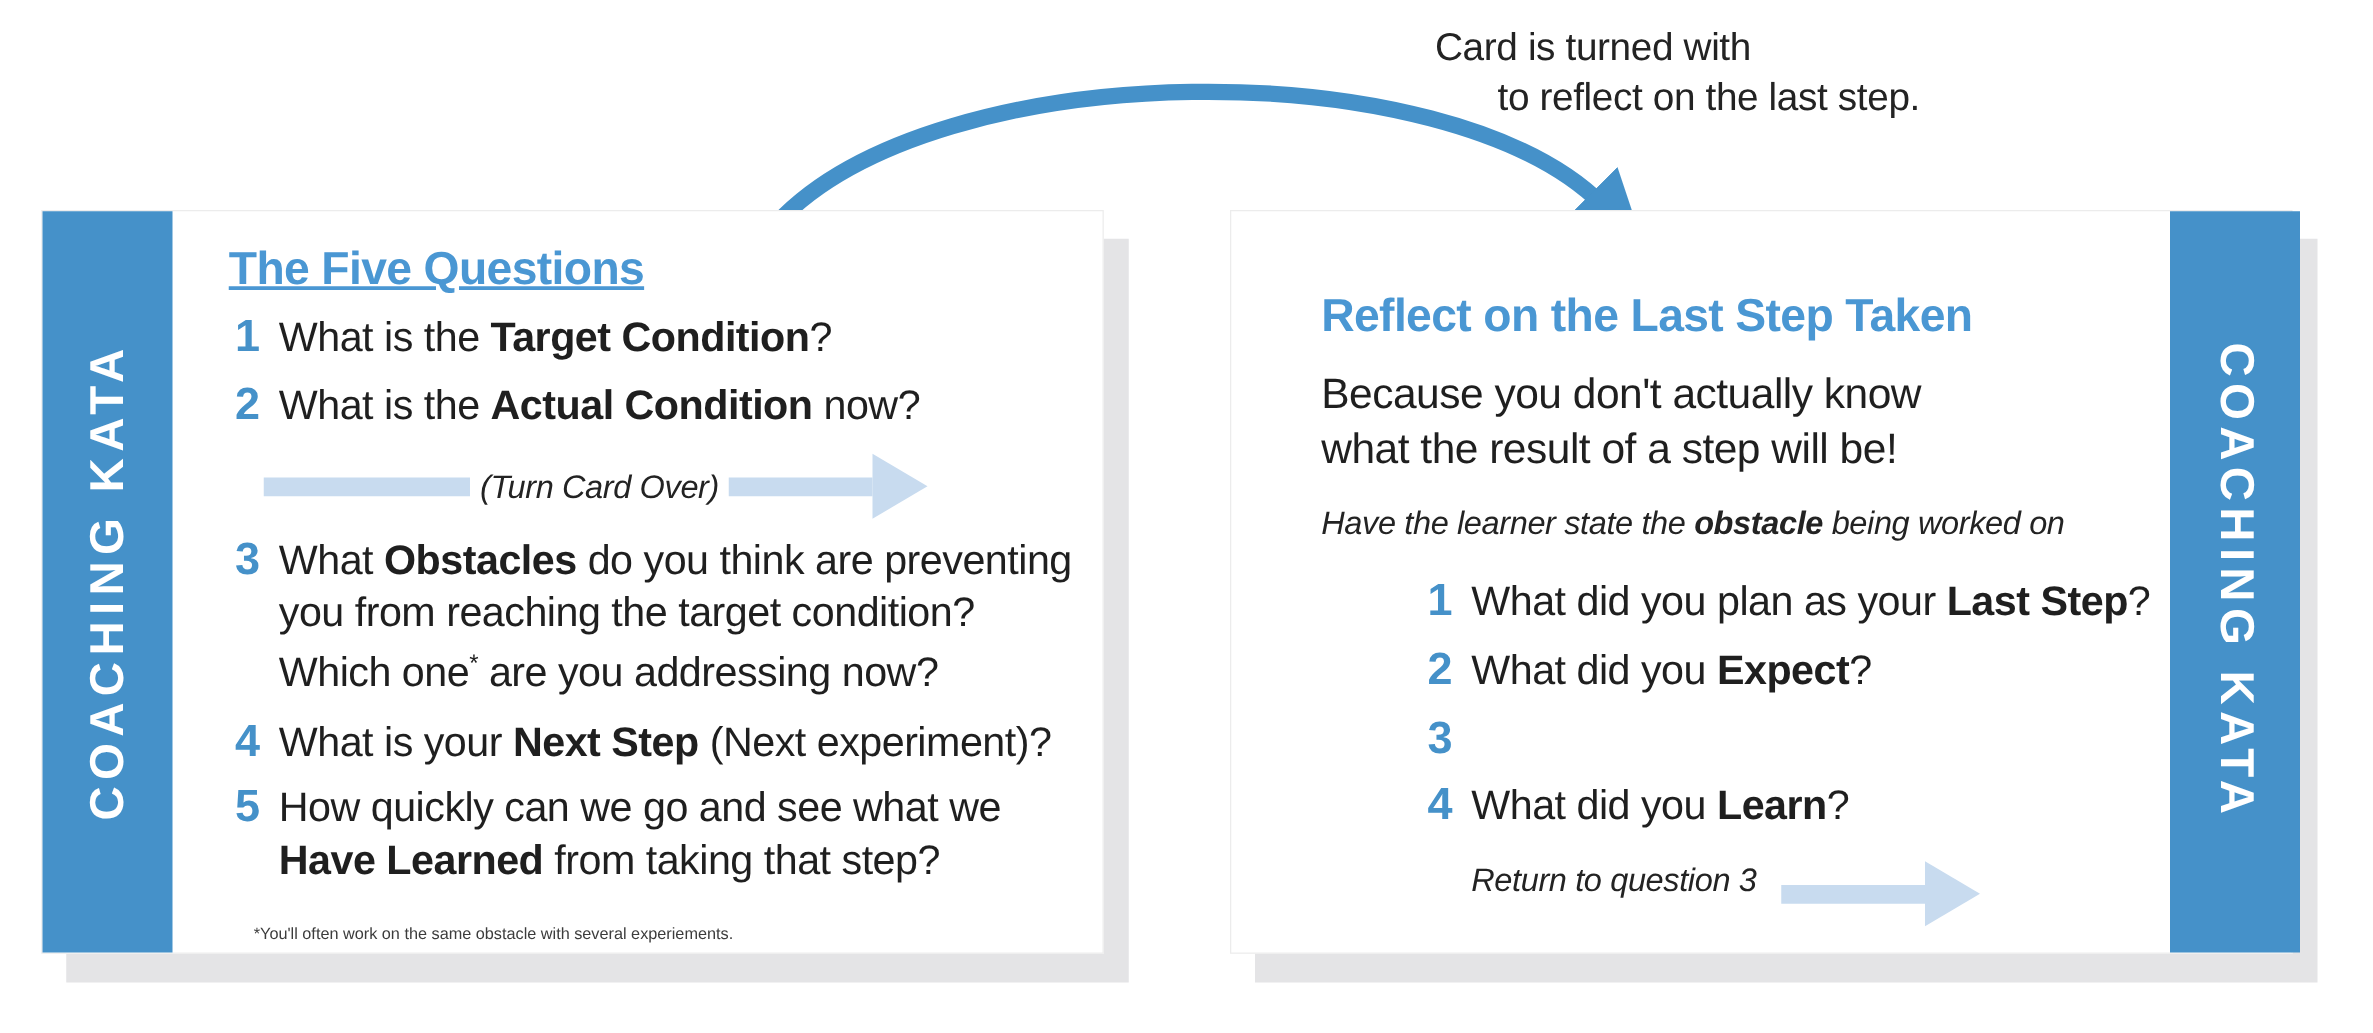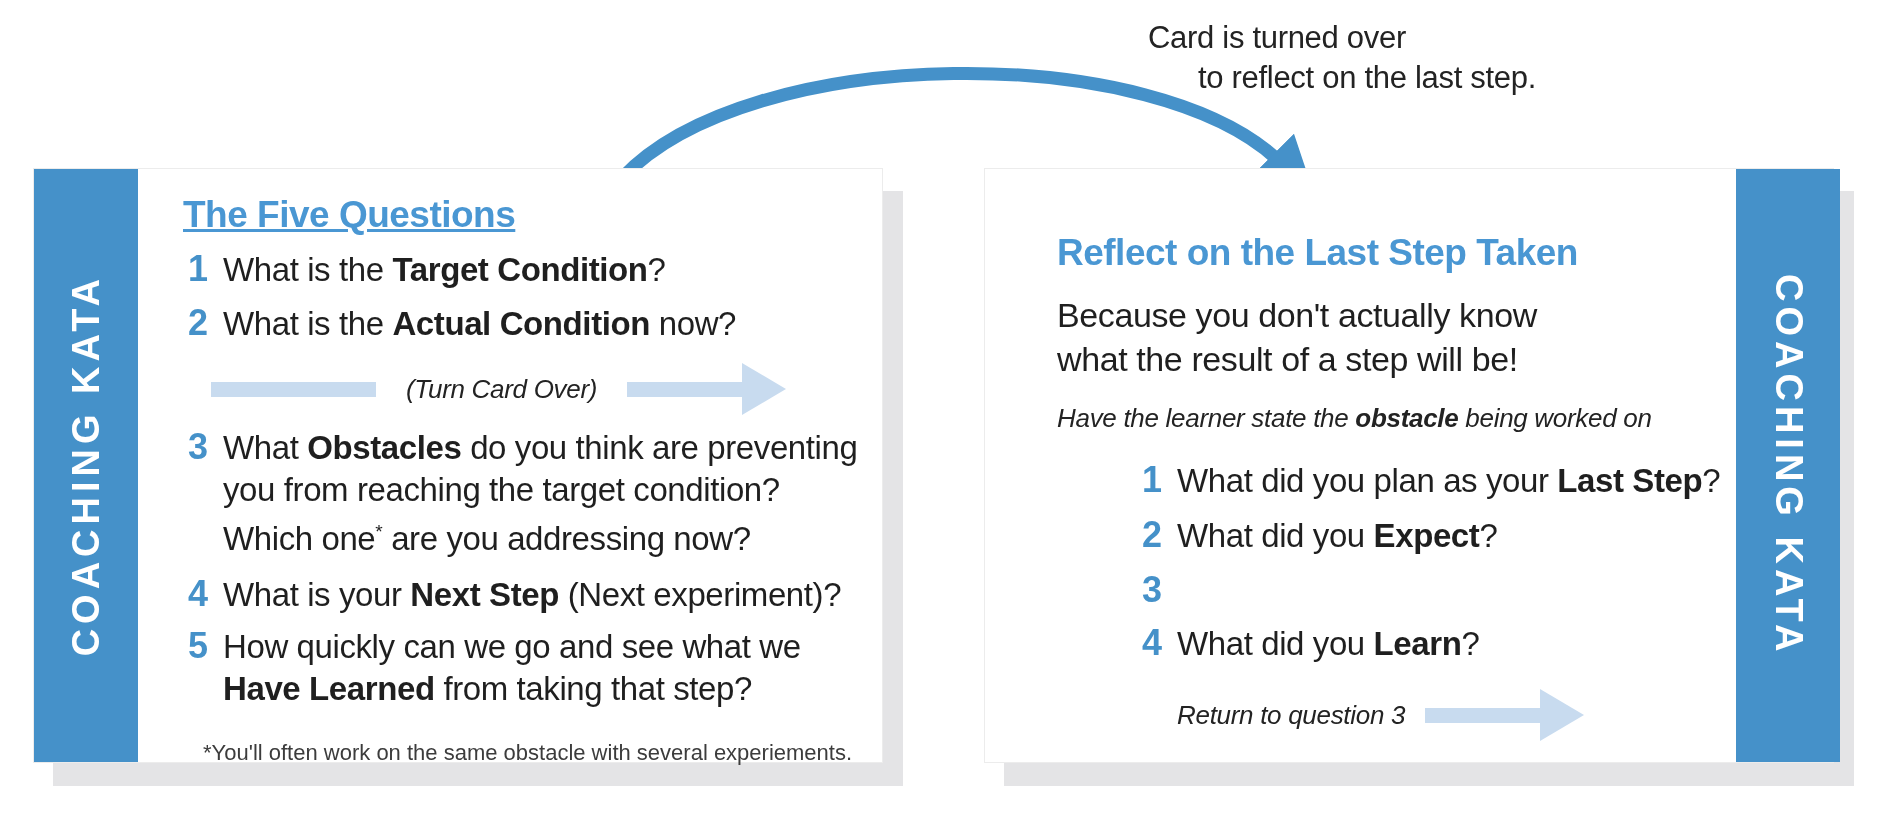--- a/index.html
+++ b/index.html
@@ -30,53 +30,53 @@
   .l-title{
     text-align:left;margin:0 150px 0 0;color:#4a97d3;font-weight:bold;
     font-size:37px;line-height:40px;letter-spacing:-0.5px;text-decoration:underline;
   }
   .qrow{display:flex;gap:10px;}
   .qnum{flex:none;width:30px;text-align:center;color:#4591c9;font-weight:bold;font-size:36px;line-height:40px;}
   .qtext{font-size:33px;line-height:42px;letter-spacing:-0.4px;white-space:nowrap;}
   .qtext .ln{display:block;}
   .sup{vertical-align:super;font-size:58%;}
   .mt1{margin-top:14px;} .mt2{margin-top:12px;} .mt3{margin-top:12px;} .mt4{margin-top:14px;} .mt5{margin-top:10px;}
-  .turnrow{display:flex;align-items:center;gap:30px;margin:18px 0 0 28px;height:52px;}
+  .turnrow{display:flex;align-items:center;gap:8px;margin:18px 0 0 28px;height:52px;}
   .tco{font-style:italic;font-size:26px;letter-spacing:-0.3px;color:#232323;white-space:nowrap;}
   .palebar{width:165px;height:15px;background:#c8dbef;flex:none;}
   .palearrow{display:flex;align-items:center;flex:none;}
   .palearrow .shaft{width:115px;height:15px;background:#c8dbef;}
   .palearrow .head{width:0;height:0;border-left:44px solid #c8dbef;border-top:26px solid transparent;border-bottom:26px solid transparent;}
-  .footnote{margin:30px 0 0 20px;font-size:22px;letter-spacing:0;color:#3c3c3c;}
+  .footnote{margin:30px 0 0 20px;font-size:13px;letter-spacing:0;color:#3c3c3c;}
   
   .rc{flex:1;padding:64px 16px 0 72px;box-sizing:border-box;}
   .r-title{color:#4a97d3;font-weight:bold;font-size:37px;line-height:40px;letter-spacing:-0.5px;}
   .r-para{margin-top:20px;font-size:34px;line-height:44px;letter-spacing:-0.4px;}
   .r-para span{display:block;}
   .r-note{margin-top:22px;font-style:italic;font-size:26px;letter-spacing:-0.3px;color:#232323;white-space:nowrap;}
   .r-questions{margin-top:26px;margin-left:80px;}
   .r-questions .qrow{margin-top:13px;}
   .r-questions .qrow:first-child{margin-top:0;}
-  .returnrow{display:flex;align-items:center;gap:20px;margin:24px 0 0 120px;height:52px;}
+  .returnrow{display:flex;gap:20px;margin:24px 0 0 120px;height:52px;}
   b{font-weight:bold;}
 </style>
 </head>
 <body>
 
 <svg class="overlay" viewBox="0 0 1898 826" xmlns="http://www.w3.org/2000/svg">
   <defs>
     <marker id="ah" markerWidth="4.6" markerHeight="4.6" refX="1" refY="2.3" orient="auto">
       <path d="M0,0 L4.6,2.3 L0,4.6 Z" fill="#4591c9"></path>
     </marker>
   </defs>
   <path d="M 622 178 C 750 42, 1158 40, 1282 164" fill="none" stroke="#4591c9" stroke-width="13" marker-end="url(#ah)"></path>
 </svg>
 
 <div class="caption">
-  <span class="cap1">Card is turned over</span>
+  <span class="cap1">Card is turned with</span>
   <span class="cap2">to reflect on the last step.</span>
 </div>
 
 <div class="card card-left">
   <div class="band">
     <span class="band-text rotl">COACHING KATA</span>
   </div>
   <div class="lc">
     <div class="l-title">The Five Questions</div>
 

